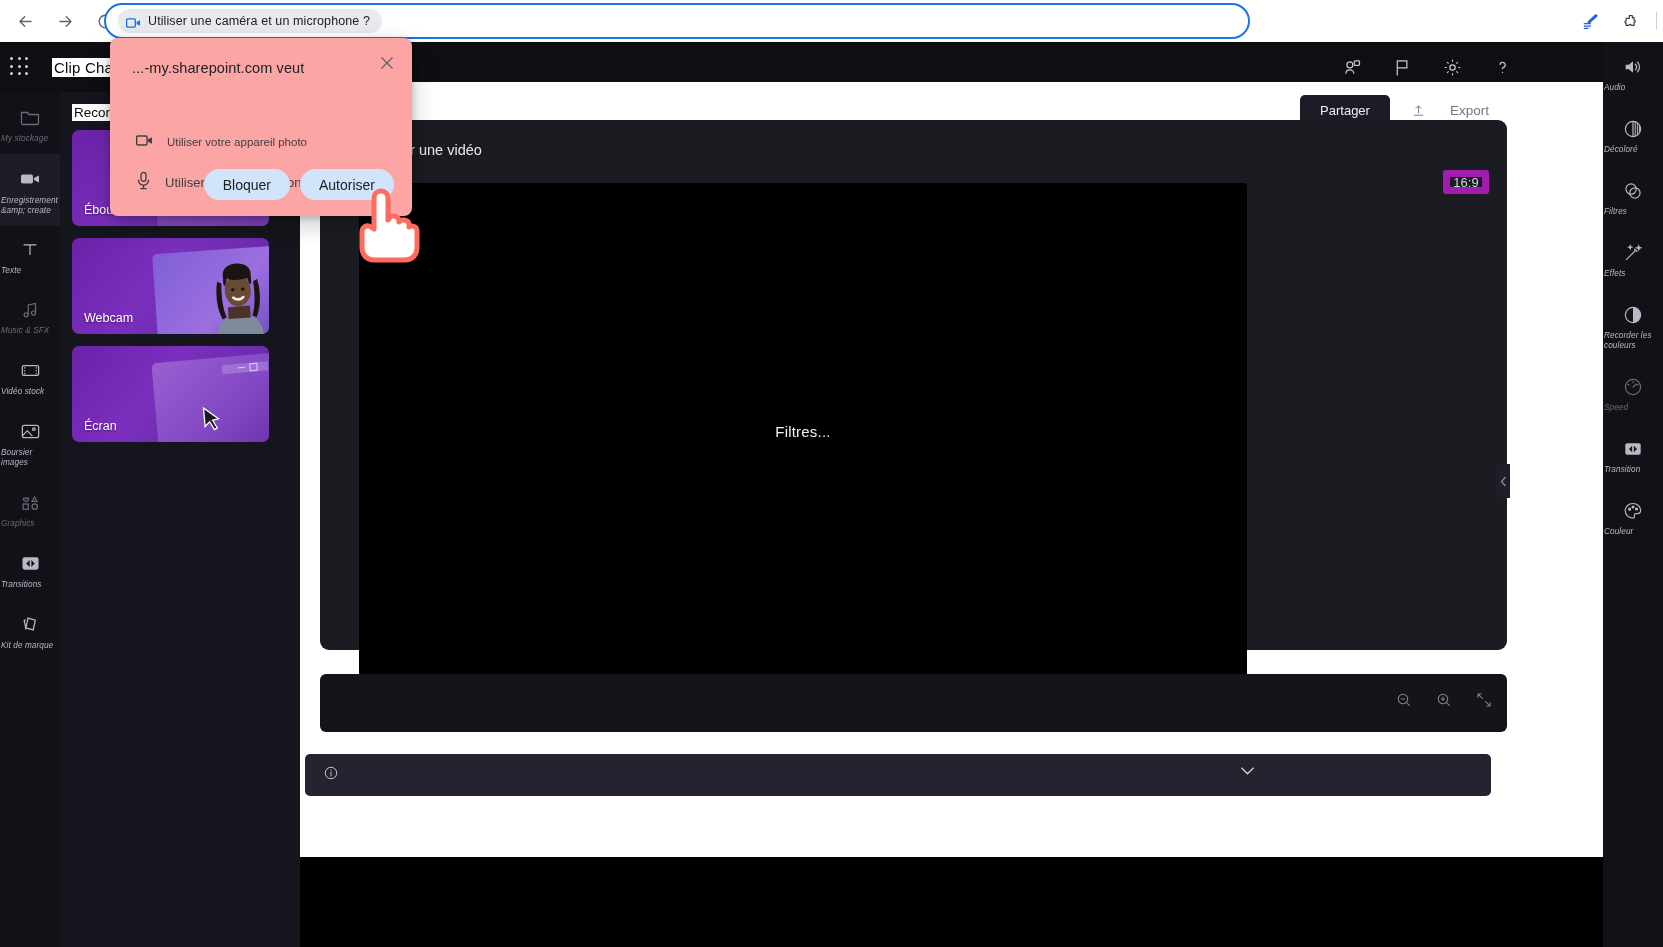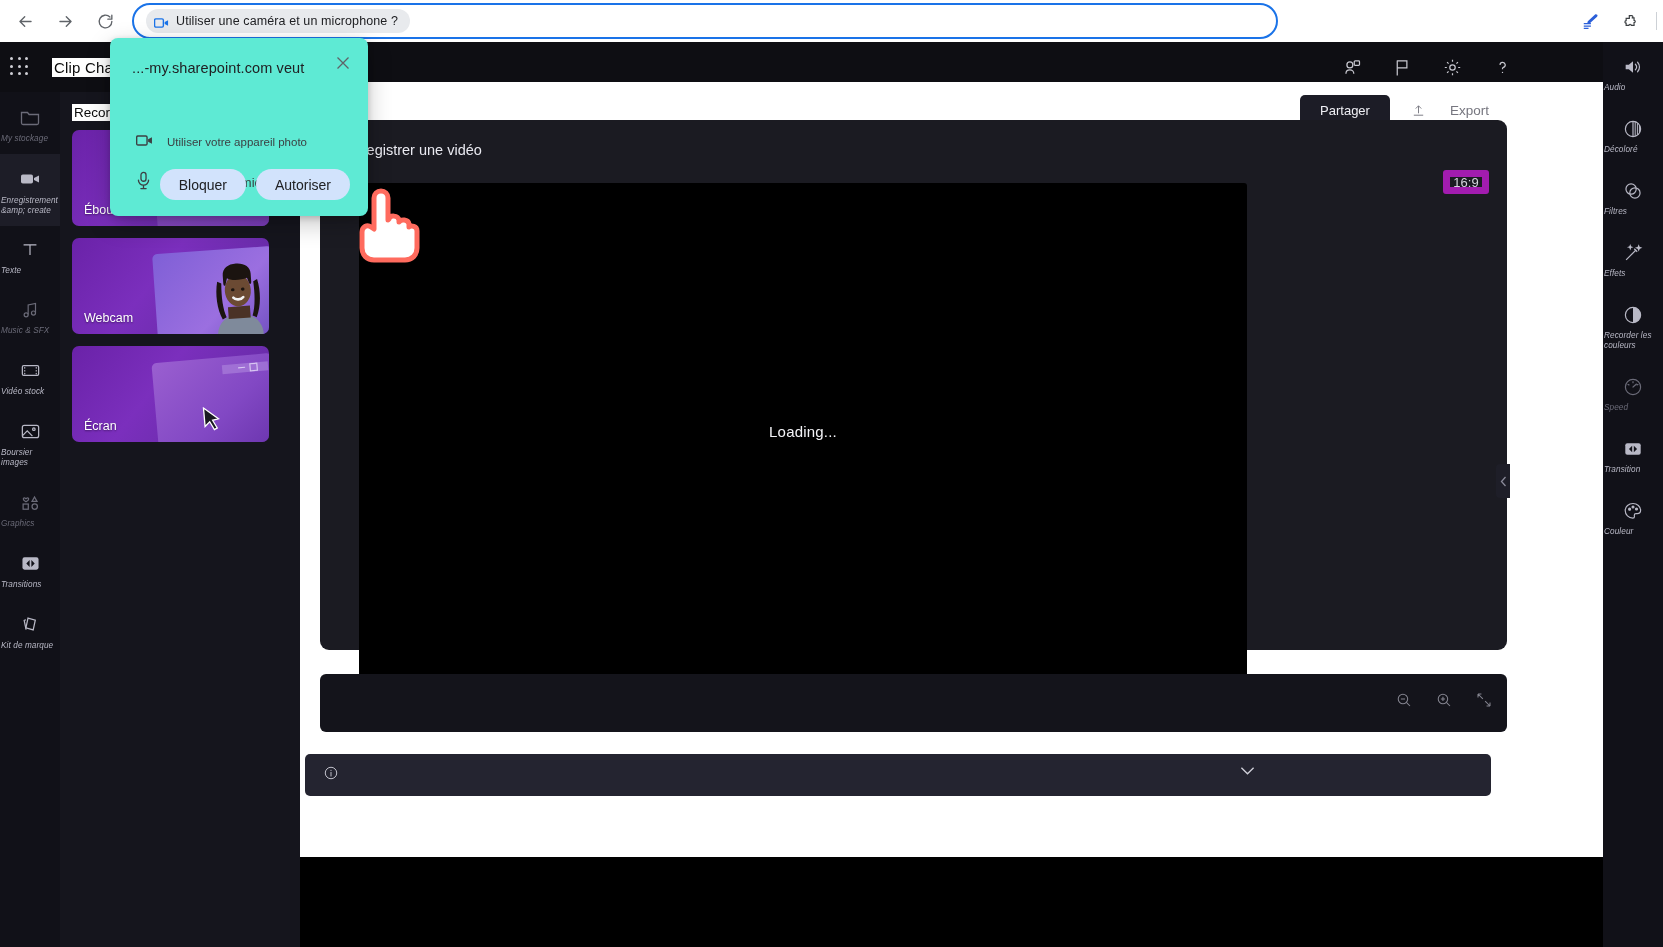--- a/index.html
+++ b/index.html
@@ -19,37 +19,37 @@
   .nav-btn {
     width:34px; height:34px; margin-left:6px;
     display:flex; align-items:center; justify-content:center;
     border-radius:50%; color:#5f6368;
   }
   .nav-btn:first-child { margin-left:8px; }
   .nav-btn svg { display:block; }
   .omnibox {
     position:absolute; left:104px; top:3px; width:1146px; height:36px;
     border:2px solid #1a73e8; border-radius:18px;
-    background:#fff; display:flex; align-items:center; padding-left:12px;margin-left:28px;
+    background:#fff; display:flex; align-items:center; padding-left:12px;
   }
   .omni-chip {
     display:flex; align-items:center; gap:7px;
     background:#e8eaed; border-radius:13px; height:24px;
     padding:0 12px 0 8px;
   }
   .omni-chip .lbl { font-size:12.5px; color:#202124; letter-spacing:.1px; white-space:nowrap; }
   .cam-badge { width:15px; height:12px; position:relative; flex:0 0 auto; }
   .ext-icons { position:absolute; right:0; top:0; height:42px; display:flex; align-items:center; gap:0; }
   .ext-ic { width:40px; height:42px; display:flex; align-items:center; justify-content:center; }
   .ext-sep { width:1px; height:18px; background:#cdd1d6; margin:0 6px; }
 
   
   .perm-bubble {
-    position:absolute; left:110px; top:38px; width:258px; height:178px;
-    background:#5eead4; border-radius:8px;
+    position:absolute; left:110px; top:38px; width:302px; height:178px;
+    background:#fca5a5; border-radius:8px;
     box-shadow: 0 2px 6px rgba(0,0,0,.18), 0 8px 24px rgba(0,0,0,.22);
     z-index: 90;
   }
   .perm-title {
     position:absolute; left:22px; top:22px; font-size:14.5px; color:#202124;
     letter-spacing:.1px;
   }
   .perm-close {
     position:absolute; right:12px; top:12px; width:26px; height:26px;
     display:flex; align-items:center; justify-content:center;
@@ -373,21 +373,21 @@
       <svg width="15" height="15" viewBox="0 0 24 24" fill="none" stroke="currentColor" stroke-width="1.5">
         <path d="M12 16.5V4.5M12 4.5l-4.4 4.4M12 4.5l4.4 4.4M4.5 19.5h15"></path>
       </svg>
       <span>Export</span>
     </button>
 
     <div class="stage-top">
       <div class="panel-title">Enregistrer une vidéo</div>
       <div class="ratio-badge">16:9</div>
       <div class="video-area">
-        <span class="loading-text">Loading...</span>
+        <span class="loading-text">Filtres...</span>
       </div>
     </div>
 
     <div class="timeline-strip">
       <div class="tl-tools">
         <span class="tl-ic">
           <svg width="18" height="18" viewBox="0 0 24 24" fill="none" stroke="currentColor" stroke-width="1.4">
               <circle cx="10.6" cy="10.6" r="6.3"></circle>
               <path d="M15.2 15.2L20 20M7.8 10.6h5.6"></path>
             </svg>

